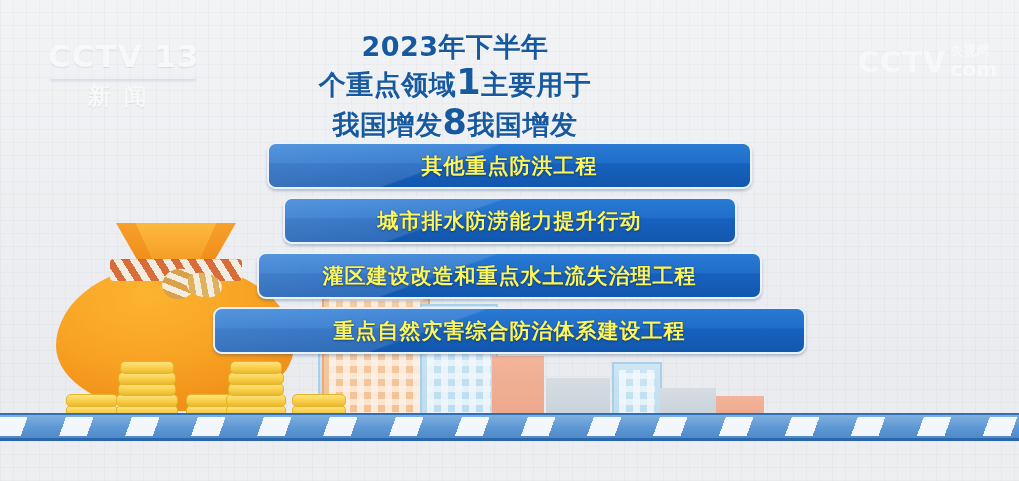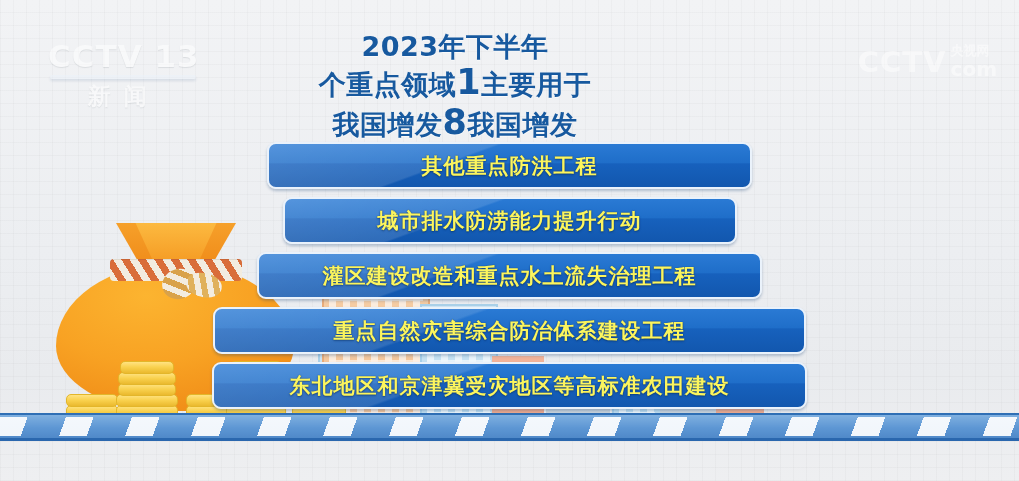--- a/index.html
+++ b/index.html
@@ -202,20 +202,15 @@
     <div class="bar-row">
       <div class="bar" style="width:505px;">
         <span>灌区建设改造和重点水土流失治理工程</span>
       </div>
     </div>
     <div class="bar-row">
       <div class="bar" style="width:593px;">
         <span>重点自然灾害综合防治体系建设工程</span>
       </div>
     </div>
-    <div class="bar-row">
-      <div class="bar" style="width:595px;">
-        <span>东北地区和京津冀受灾地区等高标准农田建设</span>
-      </div>
-    </div>
   </div>
 
 </div>
 
 </body></html>

